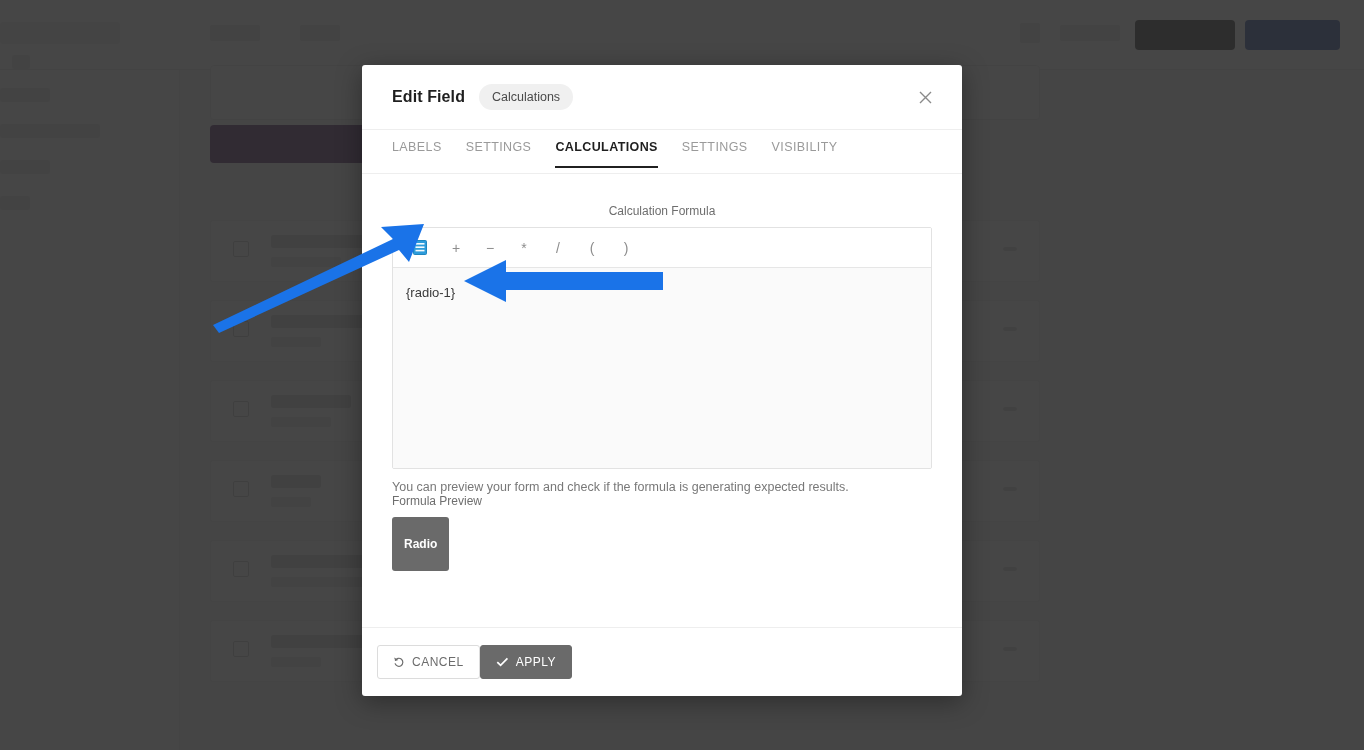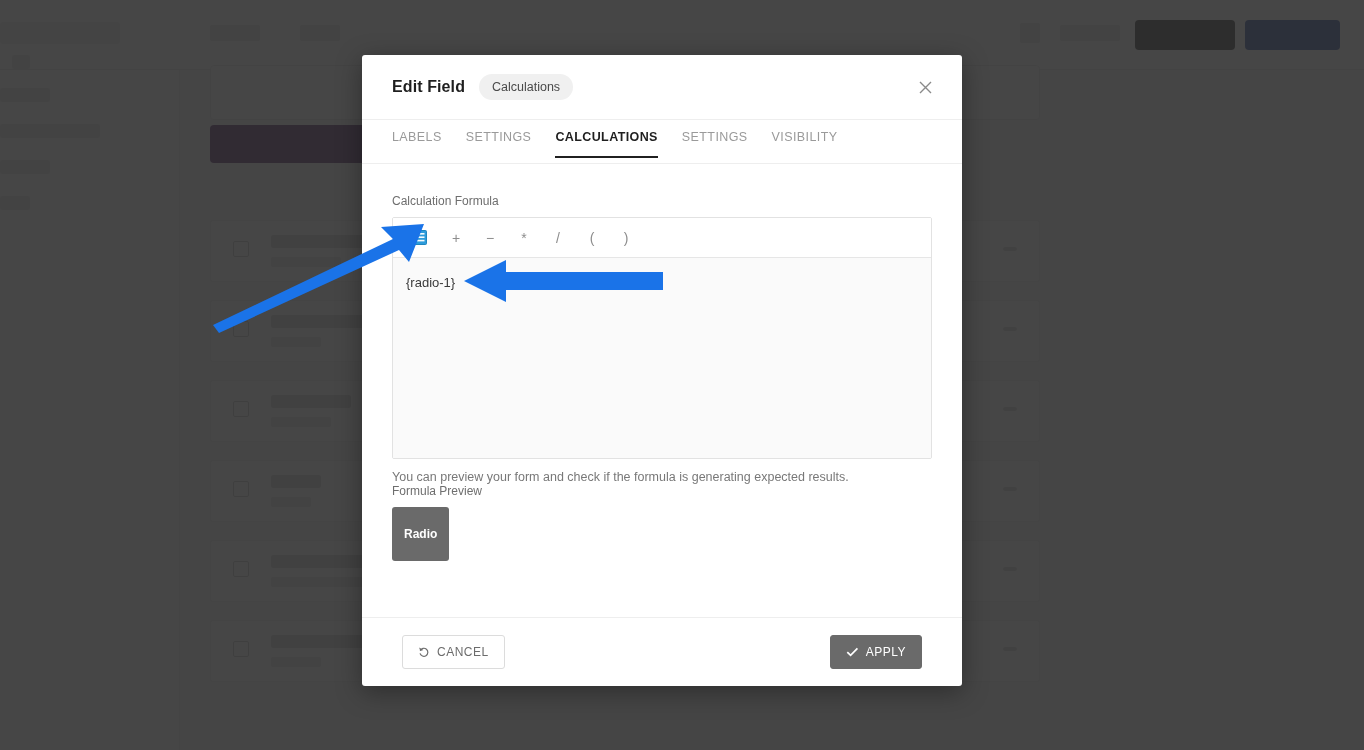--- a/index.html
+++ b/index.html
@@ -71,21 +71,21 @@
 
   
   #scrim {
     position: absolute; inset: 0;
     background: rgba(40, 40, 40, 0.86);
   }
 
   
   #modal {
     position: absolute;
-    left: 362px; top: 55px; width: 600px; height: 631px;
+    left: 362px; top: 65px; width: 600px; height: 631px;
     background: #ffffff;
     border-radius: 3px;
     box-shadow: 0 6px 26px rgba(0,0,0,0.35);
     display: flex; flex-direction: column;
     overflow: hidden;
   }
   .modal-header {
     position: relative;
     height: 65px; flex: 0 0 65px;
     display: flex; align-items: center;
@@ -134,21 +134,21 @@
     left: 0; right: 0; bottom: -1px; height: 2px;
     background: #202020;
   }
 
   .modal-body {
     flex: 1 1 auto;
     padding: 30px;
     overflow: hidden;
   }
   .field-label {
-    font-size: 12px; color: #6e6e6e; margin-bottom: 9px;
+    font-size: 12px; color: #6e6e6e; margin-bottom: 9px; text-align: center;
   }
 
   .formula-box {
     border: 1px solid #e2e2e2;
     border-radius: 2px;
     overflow: hidden;
   }
   .formula-toolbar {
     height: 40px;
     display: flex; align-items: center;
@@ -190,22 +190,22 @@
   .preview-chip {
     display: inline-block;
     background: #6a6a6a; color: #ffffff;
     font-size: 12px; font-weight: bold;
     padding: 20px 12px; border-radius: 3px;
   }
 
   .modal-footer {
     flex: 0 0 69px; height: 69px;
     border-top: 1px solid #eeeeee;
-    display: flex; align-items: center; justify-content: space-between;
-    padding: 0 40px;
+    display: flex; align-items: center; 
+    padding: 0 15px;
   }
   .btn {
     display: inline-flex; align-items: center; gap: 7px;
     font-size: 12px; letter-spacing: .5px;
     padding: 9px 15px; border-radius: 3px;
     cursor: pointer; font-family: inherit;
   }
   .btn-cancel {
     background: #ffffff; color: #6c6c6c; border: 1px solid #dcdcdc;
   }

